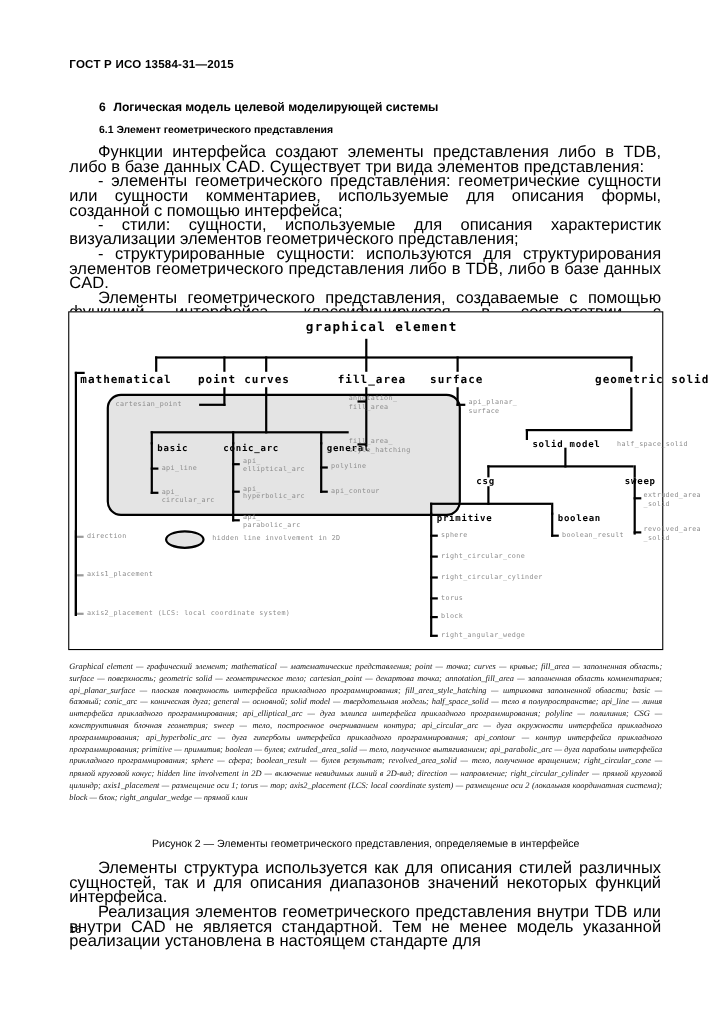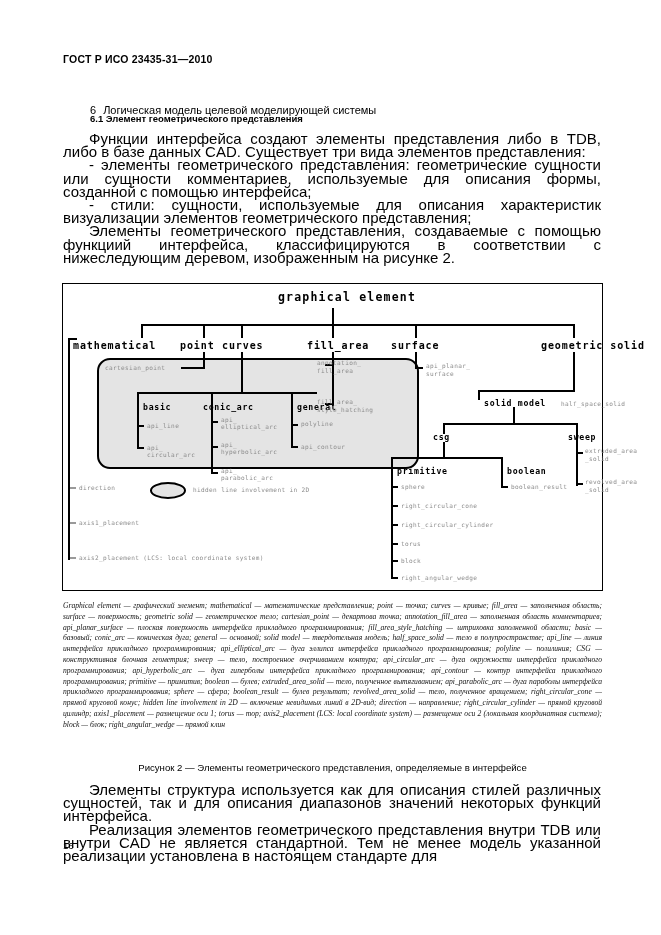--- a/index.html
+++ b/index.html
@@ -25,23 +25,23 @@
     position: absolute;
     left: 63px;
     top: 53px;
     font-size: 10.5px;
     font-weight: bold;
     letter-spacing: 0.2px;
   }
   .sec-title {
     position: absolute;
     left: 90px;
-    top: 104px;
+    top: 92px;
     font-size: 11px;
-    font-weight: normal;
+    font-weight: bold;
   }
   .sec-title .num { margin-right: 7px; }
   .subsec-title {
     position: absolute;
     left: 90px;
     top: 113px;
     font-size: 9.5px;
     font-weight: bold;
   }
   .body-block {
@@ -139,32 +139,33 @@
     left: 63px;
     top: 840px;
     font-size: 9.6px;
   }
 </style>
 </head>
 <body>
 
 <div class="page">
 
-  <div class="doc-header">ГОСТ Р ИСО 23435-31—2010</div>
+  <div class="doc-header">ГОСТ Р ИСО 13584-31—2015</div>
 
   <div class="sec-title">
     <span class="num">6</span><span>Логическая модель целевой моделирующей системы</span>
   </div>
 
   <div class="subsec-title">6.1 Элемент геометрического представления</div>
 
   <div class="body-block" id="para-top">
     <p class="ind">Функции интерфейса создают элементы представления либо в TDB, либо в базе данных CAD. Существует три вида элементов представления:</p>
     <p class="ind">- элементы геометрического представления: геометрические сущности или сущности комментариев, используемые для описания формы, созданной с помощью интерфейса;</p>
     <p class="ind">- стили: сущности, используемые для описания характеристик визуализации элементов геометрического представления;</p>
+    <p class="ind">- структурированные сущности: используются для структурирования элементов геометрического представления либо в TDB, либо в базе данных CAD.</p>
     <p class="ind">Элементы геометрического представления, создаваемые с помощью функциий интерфейса, классифицируются в соответствии с нижеследующим деревом, изображенным на рисунке 2.</p>
   </div>
 
   <div class="figure-box">
     <div class="fig-inner">
 
       <div class="gray-panel"></div>
 
       <div class="node lv0" style="left:215px; top:6px;">graphical element</div>
 

